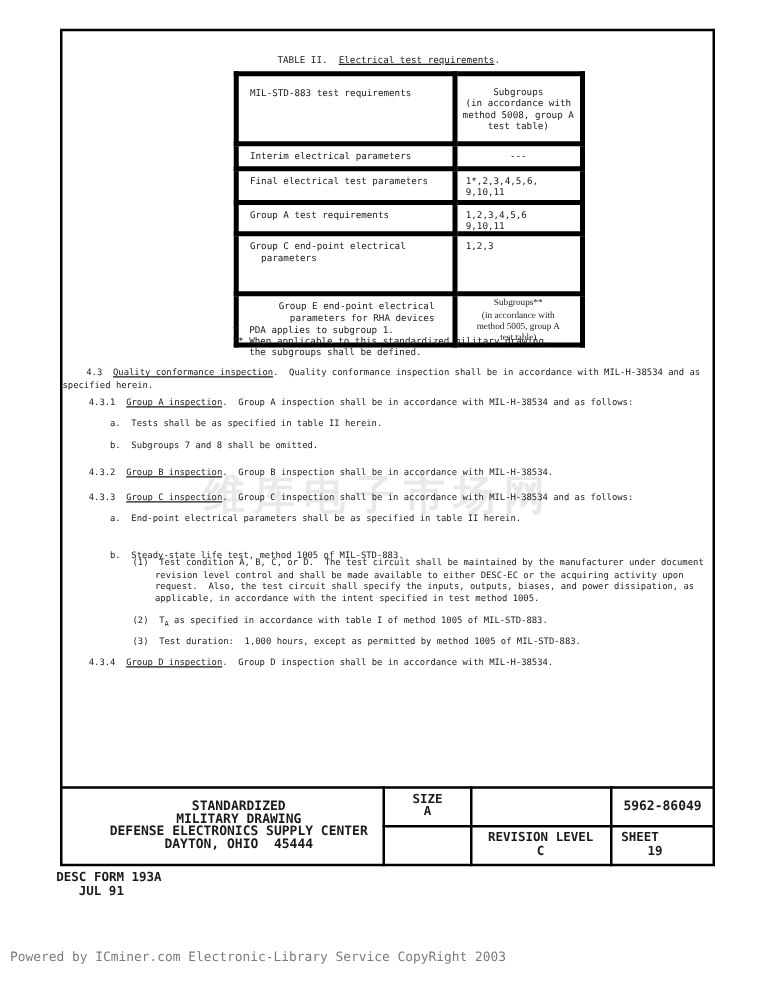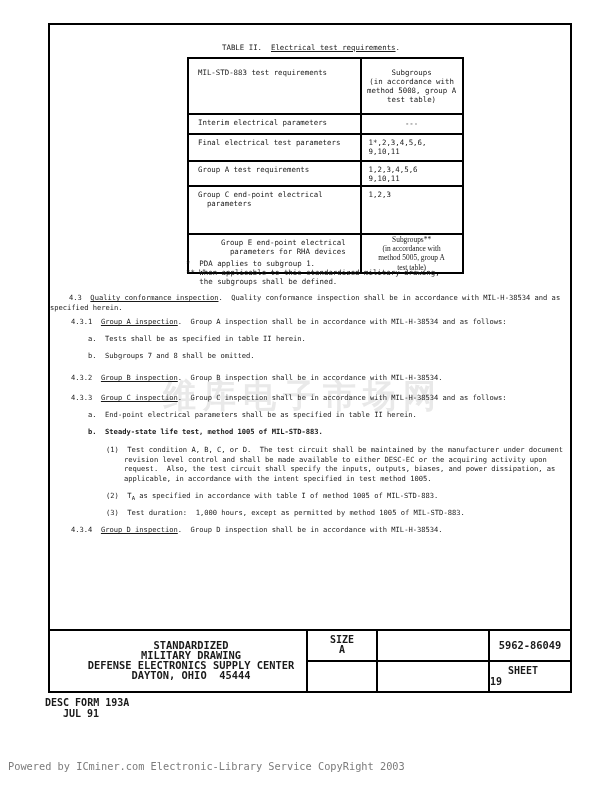--- a/index.html
+++ b/index.html
@@ -19,21 +19,21 @@
   .tbl-txt { font-size:7.4px; line-height:9.2px; }
   .u { text-decoration:underline; text-underline-offset:1px; }
   sub.ta { font-size:5.6px; vertical-align:sub; }
 
   table.t2 {
     position:absolute; left:187px; top:57px; z-index:2;
     border-collapse:collapse; table-layout:fixed;
     font-size:7.4px; line-height:9.2px;
   }
   table.t2 td {
-    border:2px solid #000000; white-space:pre; vertical-align:top;
+    border:4px solid #000000; white-space:pre; vertical-align:top;
     padding:3px 14px 0 9px; box-sizing:border-box;
   }
   table.t2 td.c { text-align:center; padding-left:2px; padding-right:2px; }
   table.t2 tr:nth-child(1) td { height:56px; }
   table.t2 tr:nth-child(1) td:first-child { padding-top:9px; }
   table.t2 tr:nth-child(1) td.c { vertical-align:middle; padding-top:0; }
   table.t2 tr:nth-child(2) td { height:20px; }
   table.t2 tr:nth-child(2) td.c { vertical-align:middle; padding-top:0; }
   table.t2 tr:nth-child(3) td { height:27px;border-radius:10px; }
   table.t2 tr:nth-child(4) td { height:25px; }
@@ -48,22 +48,22 @@
     position:absolute; z-index:4; display:flex; flex-direction:column;
     align-items:center; justify-content:center; text-align:center;
     font-weight:bold; white-space:pre;
   }
   .org-cell  { left:50px;  top:631px; width:282px; height:58px; font-size:10.4px; line-height:10px; }
   .size-cell { left:309px; top:631px; width:66px;  height:28px; font-size:10px;   line-height:10.5px; }
   .dwg-cell  { left:490px; top:631px; width:80px;  height:28px; font-size:10.4px; }
   .rev-cell  { left:379px; top:663px; width:107px; height:27px; font-size:10px;   line-height:10.5px; }
   .sheet-cell{ left:490px; top:663px; width:80px;  height:27px; font-size:10px;   line-height:10.5px;
                align-items:flex-start; justify-content:center; text-align:left; }
-  .sheet-cell .lbl { padding-left:18px; }
-  .sheet-cell .val { }
+  .sheet-cell .lbl { padding-left:7px; }
+  .sheet-cell .val { padding-left:28px; }
 
   .form-line { position:absolute; font-size:10px; font-weight:bold; white-space:pre; z-index:2; }
   .footer-line { position:absolute; left:8px; top:760px; font-size:10.3px; color:#7c7c7c; white-space:pre; z-index:2; }
 </style>
 </head>
 <body>
 
 <div class="page">
 
   <div class="wm">维库电子市场网</div>
@@ -125,21 +125,21 @@
   <div class="txt" style="left:71px; top:317px;"><span>4.3.1  </span><span class="u">Group A inspection</span><span>.  Group A inspection shall be in accordance with MIL-H-38534 and as follows:</span></div>
 
   <div class="txt" style="left:88px; top:334px;">a.  Tests shall be as specified in table II herein.</div>
   <div class="txt" style="left:88px; top:351px;">b.  Subgroups 7 and 8 shall be omitted.</div>
 
   <div class="txt" style="left:71px; top:373px;"><span>4.3.2  </span><span class="u">Group B inspection</span><span>.  Group B inspection shall be in accordance with MIL-H-38534.</span></div>
 
   <div class="txt" style="left:71px; top:393px;"><span>4.3.3  </span><span class="u">Group C inspection</span><span>.  Group C inspection shall be in accordance with MIL-H-38534 and as follows:</span></div>
 
   <div class="txt" style="left:88px; top:410px;">a.  End-point electrical parameters shall be as specified in table II herein.</div>
-  <div class="txt" style="left:88px; top:427px;font-weight:bold;">b.  Steady-state life test, method 1005 of MIL-STD-883.</div>
+  <div class="txt" style="left:88px; top:439px;">b.  Steady-state life test, method 1005 of MIL-STD-883.</div>
 
   <div class="txt" style="left:124px; top:445px; width:452px; text-indent:-18px;">(1)  Test condition A, B, C, or D.  The test circuit shall be maintained by the manufacturer under document
 revision level control and shall be made available to either DESC-EC or the acquiring activity upon
 request.  Also, the test circuit shall specify the inputs, outputs, biases, and power dissipation, as
 applicable, in accordance with the intent specified in test method 1005.</div>
 
   <div class="txt" style="left:106px; top:491px;"><span>(2)  T</span><sub class="ta">A</sub><span> as specified in accordance with table I of method 1005 of MIL-STD-883.</span></div>
 
   <div class="txt" style="left:106px; top:508px;">(3)  Test duration:  1,000 hours, except as permitted by method 1005 of MIL-STD-883.</div>
 
@@ -156,20 +156,24 @@
 DEFENSE ELECTRONICS SUPPLY CENTER
 DAYTON, OHIO  45444</div>
 
   <div class="tb-cell size-cell">
     <span>SIZE</span>
     <span>A</span>
   </div>
 
   <div class="tb-cell dwg-cell">5962-86049</div>
 
+  <div class="tb-cell rev-cell">
+    <span>REVISION LEVEL</span>
+    <span>C</span>
+  </div>
 
   <div class="tb-cell sheet-cell">
     <span class="lbl">SHEET</span>
     <span class="val">19</span>
   </div>
 
   <div class="form-line" style="left:45px; top:697px;">DESC FORM 193A</div>
   <div class="form-line" style="left:63px; top:708px;">JUL 91</div>
 
   <div class="footer-line">Powered by ICminer.com Electronic-Library Service CopyRight 2003</div>

